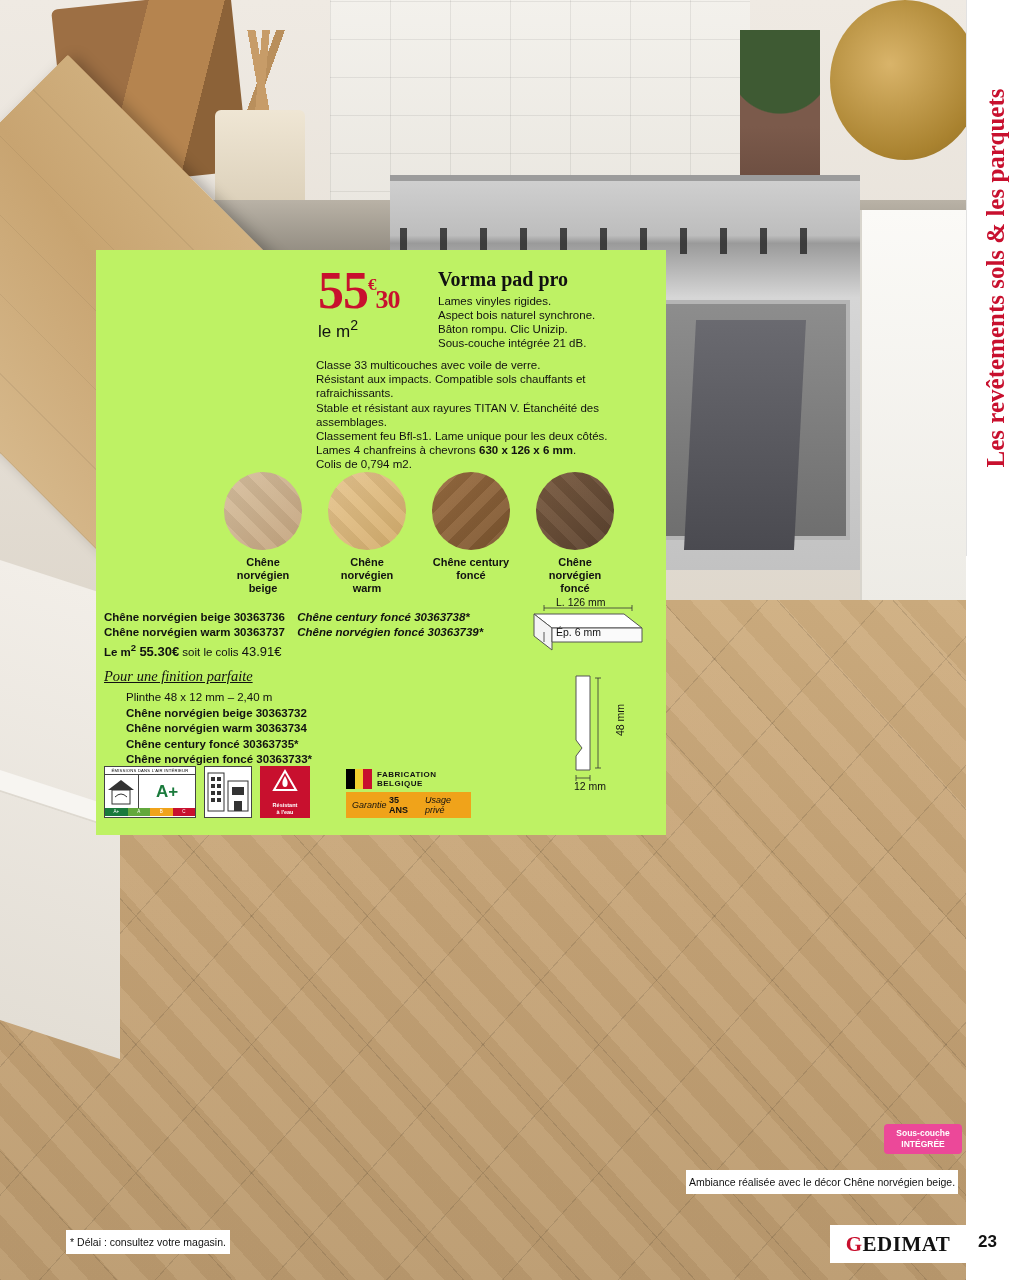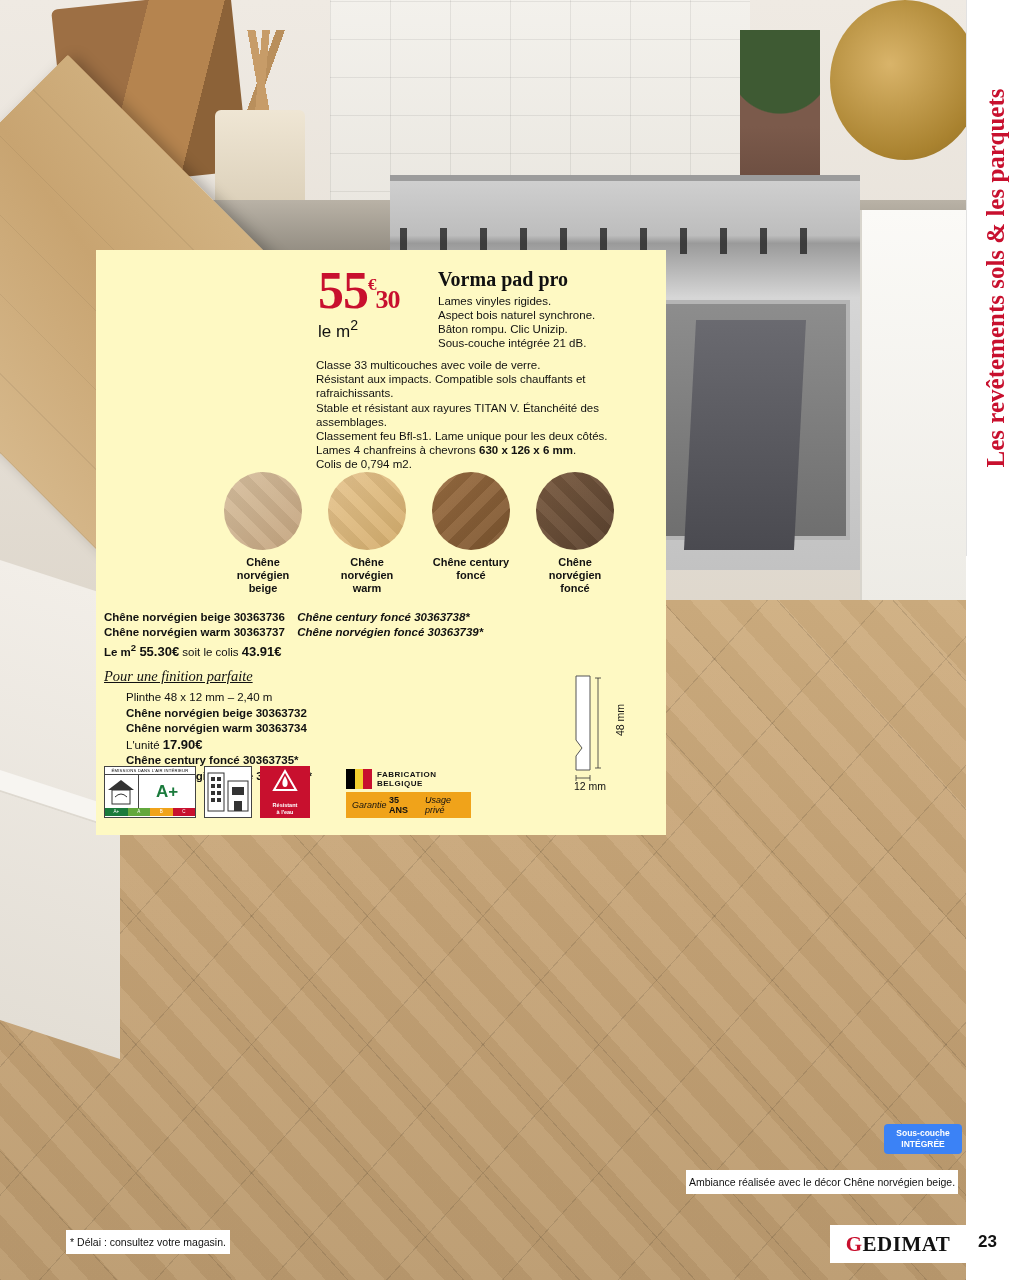--- a/index.html
+++ b/index.html
@@ -121,21 +121,21 @@
   }
   .plank-label {
     position:absolute; left:150px; top:455px;
     transform:rotate(-45deg);
     font-size:11px; font-weight:bold; color:#3a3127; white-space:nowrap;
   }
 
   
   .panel {
     position:absolute; left:96px; top:250px; width:570px; height:585px;
-    background:#fef9c3;
+    background:#bef264;
   }
 
   .price-block { position:absolute; left:222px; top:16px; width:120px; }
   .price-main {
     font-family:"Liberation Serif", serif;
     font-size:52px; font-weight:bold; color:#c8102e; line-height:.95;
     letter-spacing:-1px;
   }
   .price-euro { font-size:17px; vertical-align:super; }
   .price-cents { font-size:26px; }
@@ -177,21 +177,21 @@
       linear-gradient(135deg,#7b5c42,#5d4430);}
   .sw-label { font-size:11px; font-weight:bold; color:#111; margin-top:6px; line-height:13px; }
 
   
   .refs { position:absolute; left:8px; top:360px; width:400px; font-size:11.5px; color:#111; }
   .refs .col { display:inline-block; vertical-align:top; }
   .refs .c1 { width:190px; }
   .refs .c2 { width:200px;font-style:italic; }
   .refs b { font-weight:bold; }
   .refs .line { line-height:15px; white-space:nowrap; }
-  .price-inline { font-size:13px; font-weight:bold; }
+  .price-inline { font-size:13px; font-weight:normal; }
 
   .finition-title {
     position:absolute; left:8px; top:418px;
     font-family:"Liberation Serif", serif;
     font-size:14.5px; font-weight:normal; font-style:italic; color:#111;
     text-decoration:underline;
   }
   .finition { position:absolute; left:8px; top:440px; width:400px; font-size:11.5px; color:#111;}
   .finition .line { line-height:15.5px; white-space:nowrap;padding-left:22px; }
 
@@ -232,21 +232,21 @@
     position:absolute; left:50%; top:50%;
     transform:translate(-50%,-50%) rotate(-90deg);
     white-space:nowrap;
     font-family:"Liberation Serif", serif;
     font-size:25px; font-weight:bold; color:#c8102e;
   }
 
   
   .badge-souscouche {
     position:absolute; left:884px; top:1124px; width:78px; height:30px;
-    background:#3b82f6; color:#fff; border-radius:4px;
+    background:#ec4899; color:#fff; border-radius:4px;
     font-size:8.5px; font-weight:bold; text-align:center;
     display:flex; flex-direction:column; justify-content:center; line-height:11px;
   }
   .caption-ambiance {
     position:absolute; left:686px; top:1170px; width:272px; height:24px;
     background:#ffffff; color:#111; font-size:10.5px;
     display:flex; align-items:center; justify-content:center;
   }
   .delai {
     position:absolute; left:66px; top:1230px; width:164px; height:24px;
@@ -352,32 +352,41 @@
     </div>
   </div>
 
   <div class="finition-title">Pour une finition parfaite</div>
   <div class="finition">
     <div class="line">Plinthe 48 x 12 mm – 2,40 m</div>
     <div>
       <div class="col c1">
         <div class="line"><b>Chêne norvégien beige 30363732</b></div>
         <div class="line"><b>Chêne norvégien warm 30363734</b></div>
-        <div class="line">
-          <span>L'unité</span>
-          <b class="price-inline">17.90€</b>
-        </div>
       </div>
       <div class="col c2">
         <div class="line"><b>Chêne century foncé 30363735*</b></div>
         <div class="line"><b>Chêne norvégien foncé 30363733*</b></div>
       </div>
     </div>
   </div>
 
+  <div class="tech-plank">
+    <svg width="150" height="70" viewBox="0 0 150 70">
+      <polygon points="30,12 120,12 138,26 48,26" fill="#fff" stroke="#555" stroke-width="1"></polygon>
+      <polygon points="30,12 30,34 48,48 48,26" fill="#f4f4f4" stroke="#555" stroke-width="1"></polygon>
+      <polygon points="48,26 138,26 138,40 48,40" fill="#fafafa" stroke="#555" stroke-width="1"></polygon>
+      <line x1="40" y1="6" x2="128" y2="6" stroke="#333" stroke-width="0.8"></line>
+      <line x1="40" y1="3" x2="40" y2="9" stroke="#333" stroke-width="0.8"></line>
+      <line x1="128" y1="3" x2="128" y2="9" stroke="#333" stroke-width="0.8"></line>
+      <line x1="40" y1="30" x2="40" y2="40" stroke="#333" stroke-width="0.8"></line>
+    </svg>
+    <div class="tech-text" style="position:absolute;left:52px;top:-6px;">L. 126 mm</div>
+    <div class="tech-text" style="position:absolute;left:52px;top:24px;">Ép. 6 mm</div>
+  </div>
 
   <div class="tech-skirt">
     <svg width="120" height="120" viewBox="0 0 120 120">
       <path d="M82,6 L96,6 L96,100 L82,100 L82,86 L88,78 L82,70 Z" fill="#fff" stroke="#555" stroke-width="1"></path>
       <line x1="104" y1="8" x2="104" y2="98" stroke="#333" stroke-width="0.8"></line>
       <line x1="101" y1="8" x2="107" y2="8" stroke="#333" stroke-width="0.8"></line>
       <line x1="101" y1="98" x2="107" y2="98" stroke="#333" stroke-width="0.8"></line>
       <line x1="82" y1="108" x2="96" y2="108" stroke="#333" stroke-width="0.8"></line>
       <line x1="82" y1="105" x2="82" y2="111" stroke="#333" stroke-width="0.8"></line>
       <line x1="96" y1="105" x2="96" y2="111" stroke="#333" stroke-width="0.8"></line>

